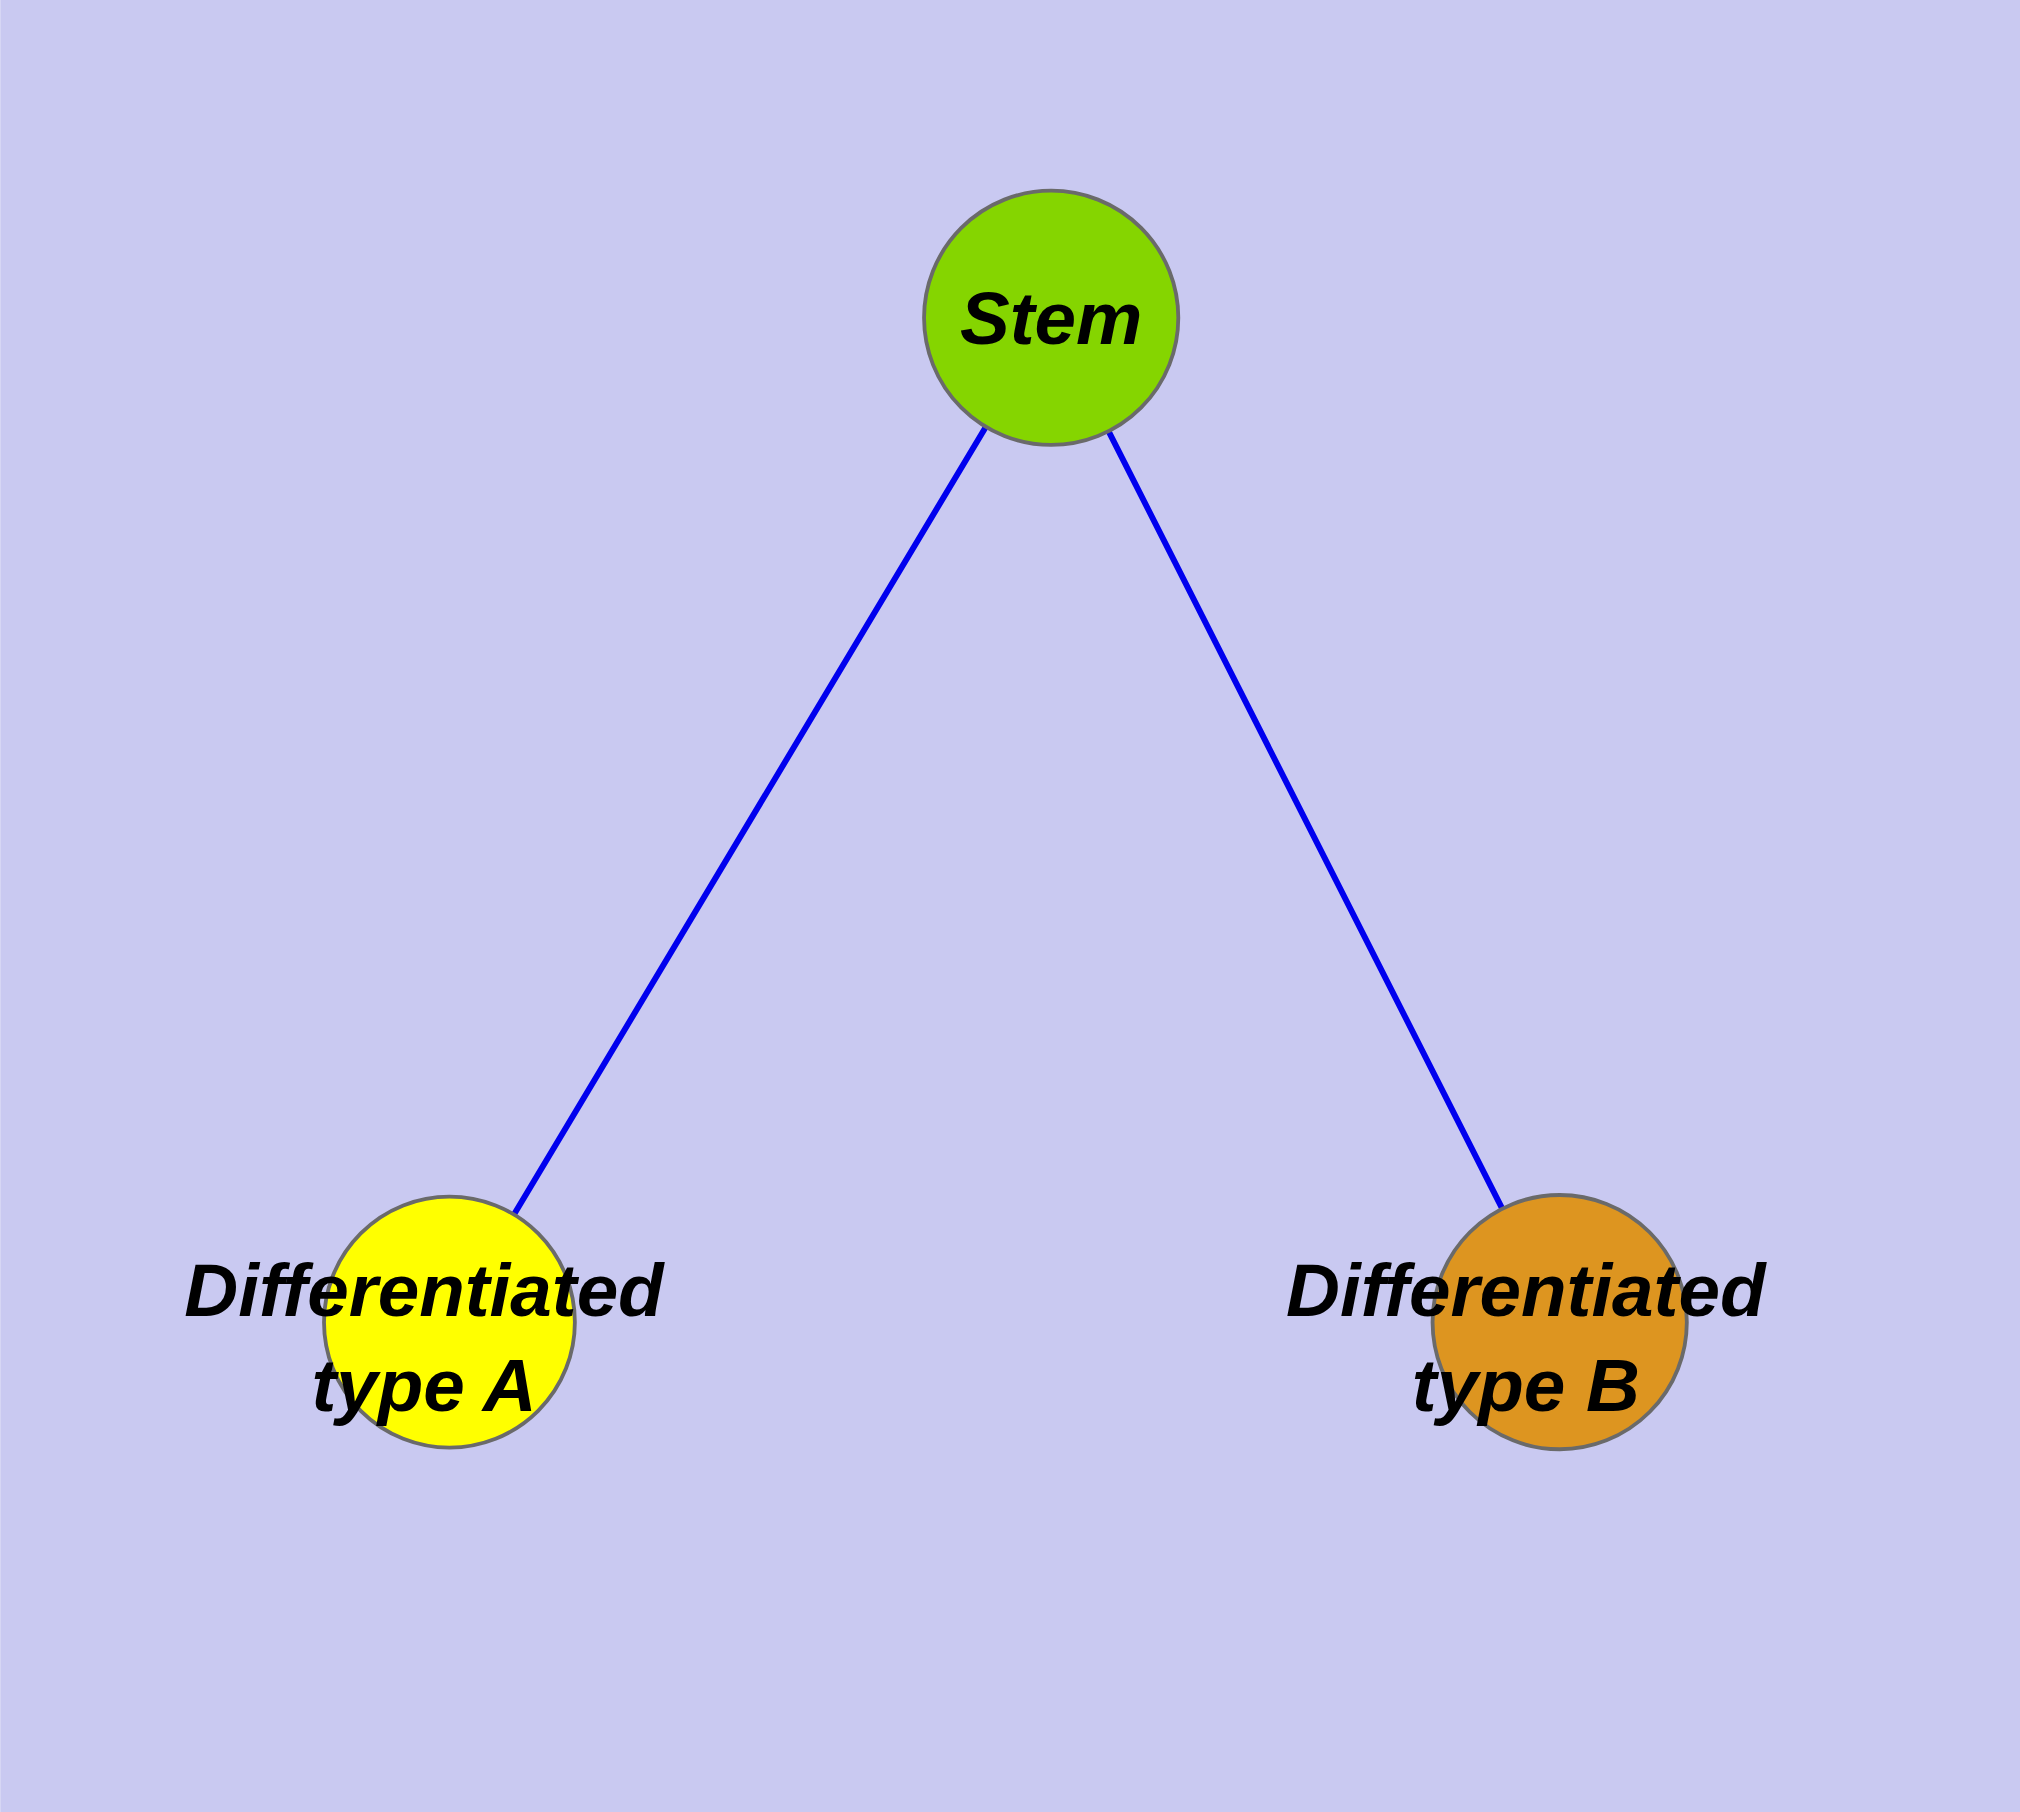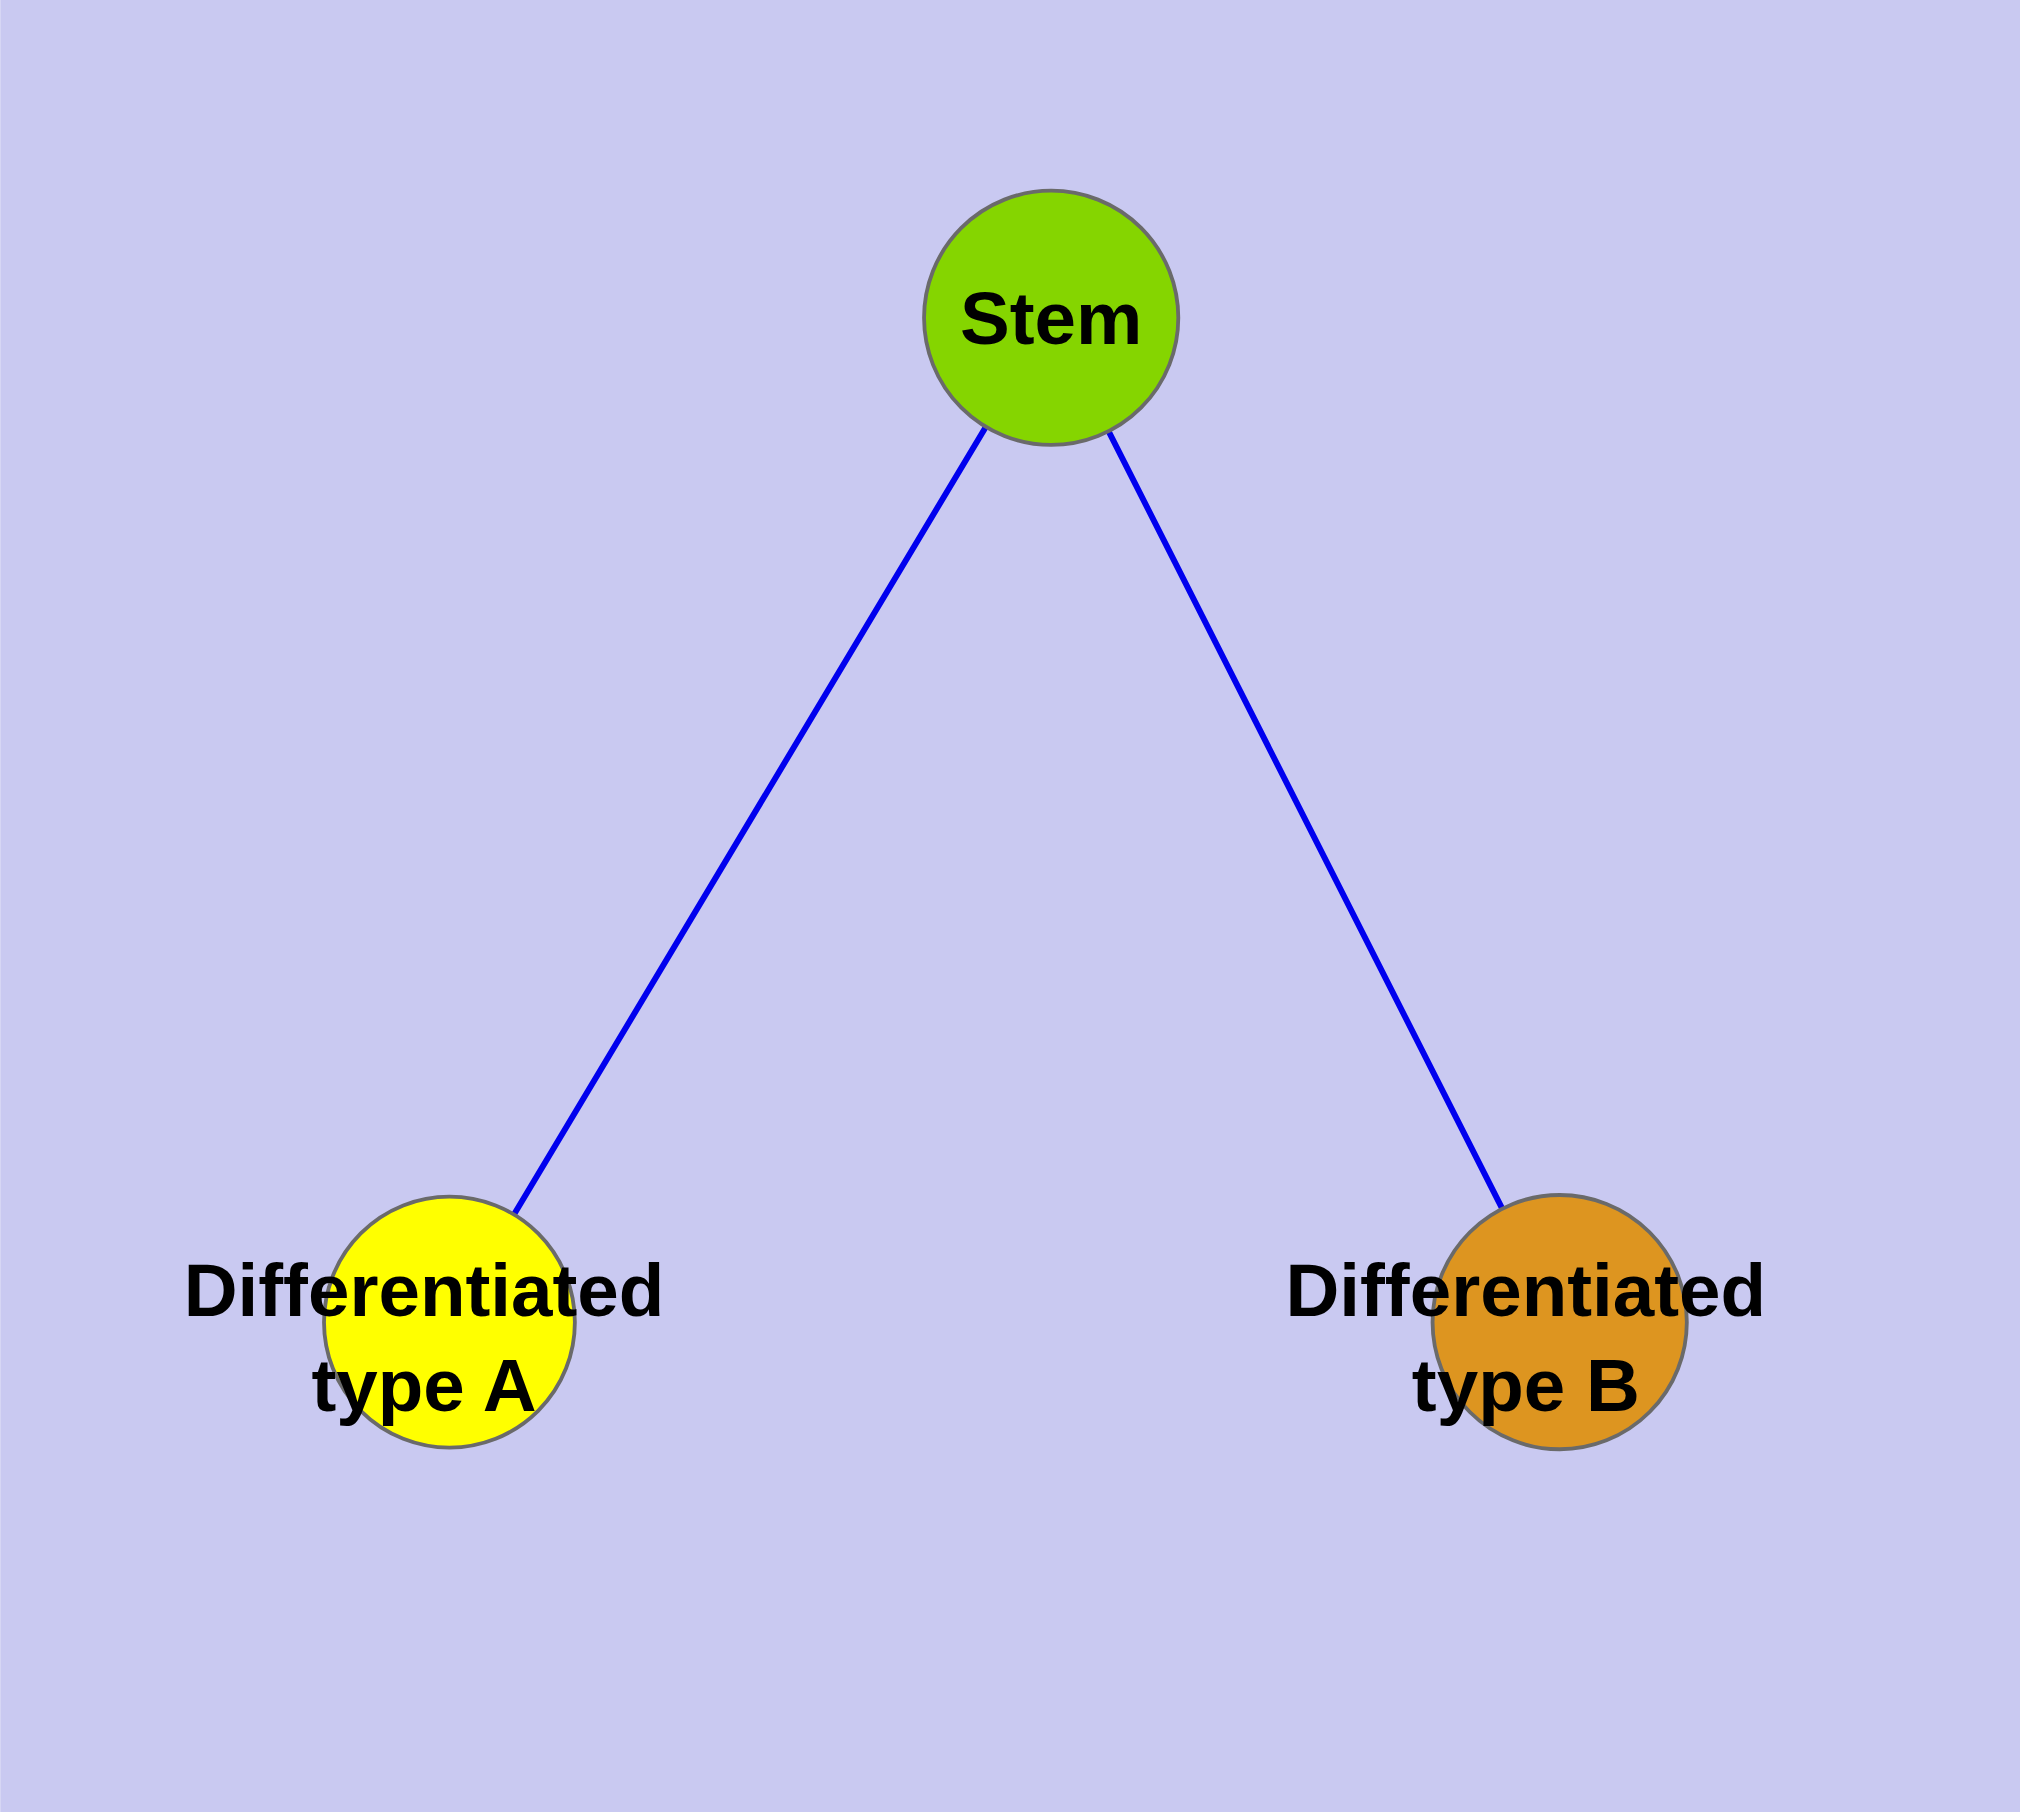--- a/index.html
+++ b/index.html
@@ -10,20 +10,21 @@
   body {
     width: 2021px;
     height: 1812px;
     overflow: hidden;
     font-family: "Liberation Sans", sans-serif;
   }
   .diagram-stage {
     position: relative;
     width: 2021px;
     height: 1436px;
+    font-style: italic;
   }
   svg {
     display: block;
     width: 2021px;
     height: 1812px;
   }
   .edge {
     stroke-width: 7;
     fill: none;
     stroke-linecap: round;

